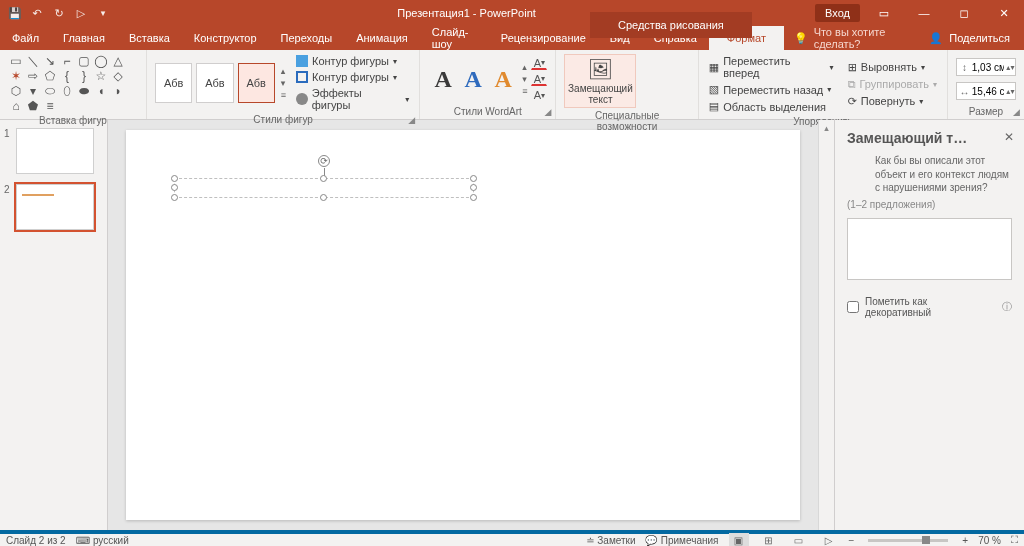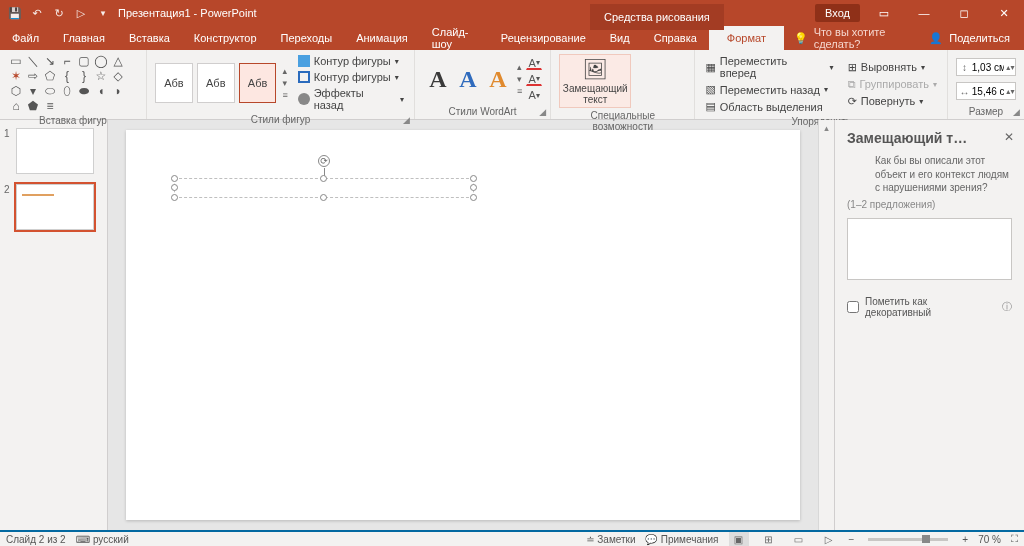--- a/index.html
+++ b/index.html
@@ -2,22 +2,22 @@
 <html><head>
 <meta charset="utf-8">
 <style>
 * { margin: 0; padding: 0; box-sizing: border-box; font-family: "Segoe UI", Arial, sans-serif; }
 body { width: 1024px; height: 546px; overflow: hidden; background: #e6e6e6; font-size: 11px; color: #333; }
 
 
 .titlebar { height: 26px; background: #b7472a; color: #fff; display: flex; align-items: center; font-size: 11px; }
 .qat { display: flex; align-items: center; padding: 0 4px; }
 .qat .qbtn { width: 22px; height: 22px; display: flex; align-items: center; justify-content: center; color: #fff; opacity: .9; }
-.titlebar .title-center { flex: 1; text-align: left; }
-.titlebar .title-tool { position: absolute; left: 590px; top:4px; height:26px; display:flex; align-items:center; padding:0 14px; background:#a33c23; }
+.titlebar .title-center { flex: 1; text-align: center; }
+.titlebar .title-tool { position: absolute; left: 590px; top:12px; height:26px; display:flex; align-items:center; padding:0 28px; background:#a33c23; }
 .titlebar .right { display: flex; align-items: center; }
 .right .signin { background:#8f3018; padding:3px 10px; margin-right:4px; border-radius:2px; display:flex; align-items:center; gap:4px;}
 .winbtn { width: 40px; height:26px; display:flex; align-items:center; justify-content:center; }
 
 
 .tabstrip { height: 24px; background: #b7472a; display: flex; align-items: stretch; color: #fff; font-size: 11px; }
 .tab { padding: 0 12px; display:flex; align-items:center; cursor:pointer; }
 .tab.active { background:#f3f2f1; color:#b7472a; padding:0 18px;}
 .tabstrip .spacer { flex:1; }
 .tabstrip .tell { display:flex; align-items:center; gap:6px; padding:0 10px; color:#f5d6ce;}
@@ -80,21 +80,21 @@
 .pane { width:190px; background:#f3f2f1; border-left:1px solid #d0cece; padding:10px 12px; position:relative;}
 .pane h3 { color:#555; font-size:14px; font-weight:600; margin-bottom:8px;}
 .pane .close{ position:absolute; right:10px; top:10px; color:#666; font-size:12px;}
 .pane .desc{ font-size:10px; color:#666; line-height:1.35; margin-bottom:4px;margin-left:28px;}
 .pane .hint{ font-size:10px; color:#888; margin-bottom:8px;}
 .pane textarea{ width:100%; height:62px; border:1px solid #c8c6c4; background:#fff; resize:none; font-size:11px; padding:4px;}
 .pane .chk{ display:flex; align-items:center; gap:6px; font-size:10px; color:#555; margin-top:14px;}
 .pane .chk input{ width:12px; height:12px;}
 
 
-.status { height:16px; background:#f3f2f1; border-top:2px solid #0369a1; display:flex; align-items:center; font-size:10px; color:#555; padding:0 6px; gap:10px;}
+.status { height:16px; background:#f3f2f1; border-top:4px solid #0369a1; display:flex; align-items:center; font-size:10px; color:#555; padding:0 6px; gap:10px;}
 .status .spacer{flex:1;}
 .status .vbtn{ width:20px; height:14px; display:flex; align-items:center; justify-content:center; border:1px solid transparent; font-size:10px; color:#666;}
 .status .zoom-track{ width:80px; height:3px; background:#c8c6c4; position:relative; margin:0 4px;}
 .status .zoom-thumb{ position:absolute; left:54px; top:-3px; width:8px; height:8px; background:#888;}
 </style>
 </head>
 <body>
 
 <div class="titlebar">
   <div class="qat">
@@ -190,21 +190,21 @@
             <span>Контур фигуры</span>
             <span style="font-size:8px;"> ▾</span>
           </div>
         <div class="small-btn">
             <span class="sw" style="border:2px solid #2a6bbd;"></span>
             <span>Контур фигуры</span>
             <span style="font-size:8px;"> ▾</span>
           </div>
         <div class="small-btn">
             <span class="sw" style="background:#888;border-radius:50%;"></span>
-            <span>Эффекты назад</span>
+            <span>Эффекты фигуры</span>
             <span style="font-size:8px;"> ▾</span>
           </div>
       </div>
     </div>
     <div class="label"><span>Стили фигур</span><span class="launcher">◢</span></div>
   </div>
 
   <div class="group">
     <div class="body">
       <div class="wordart-A wa1">A</div>

